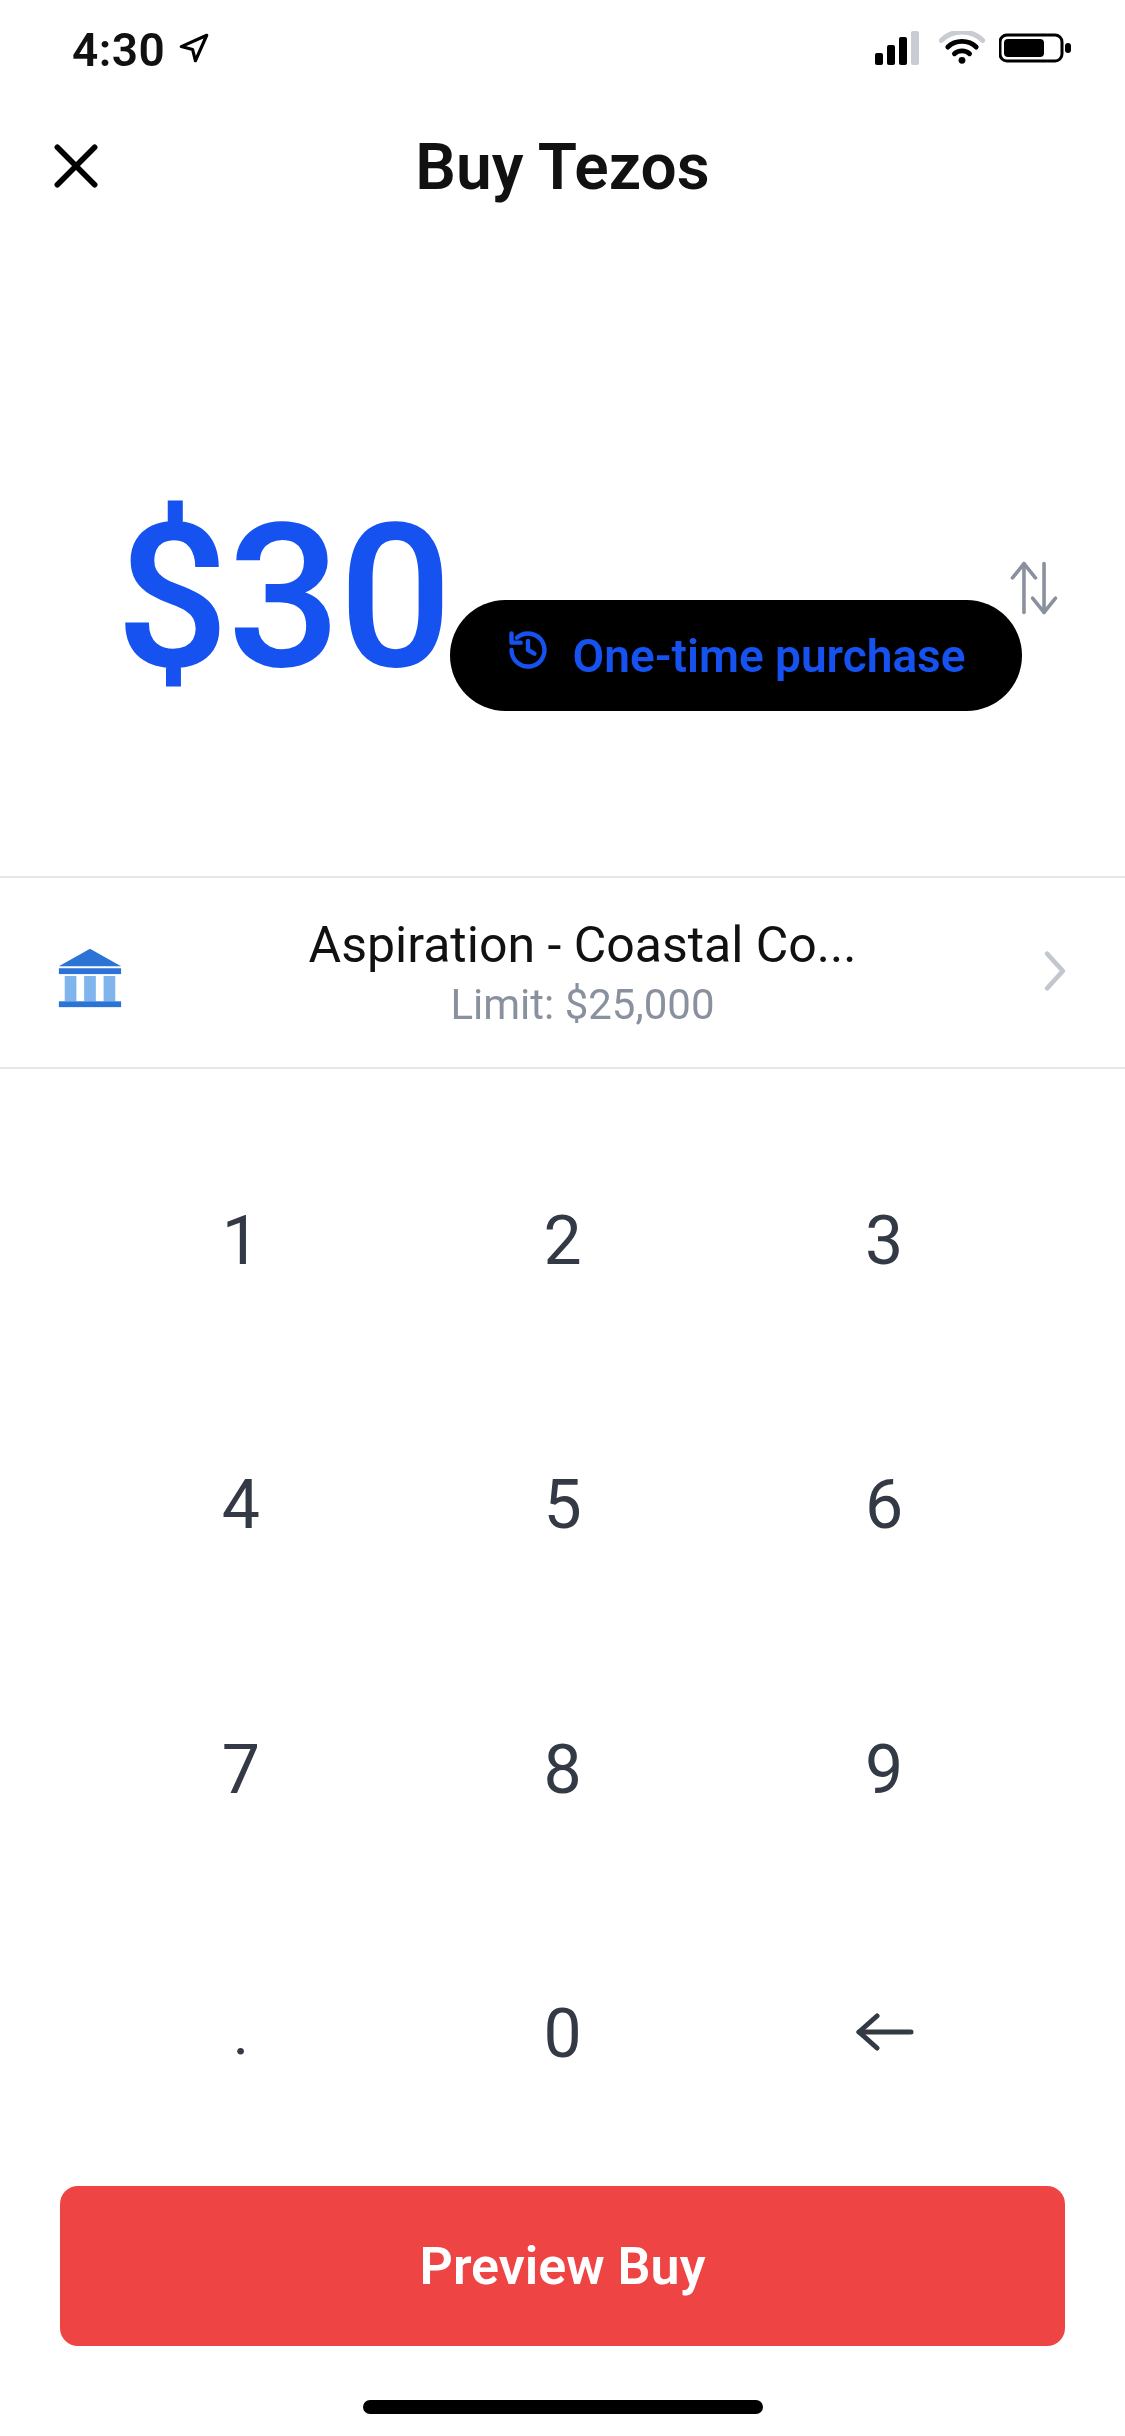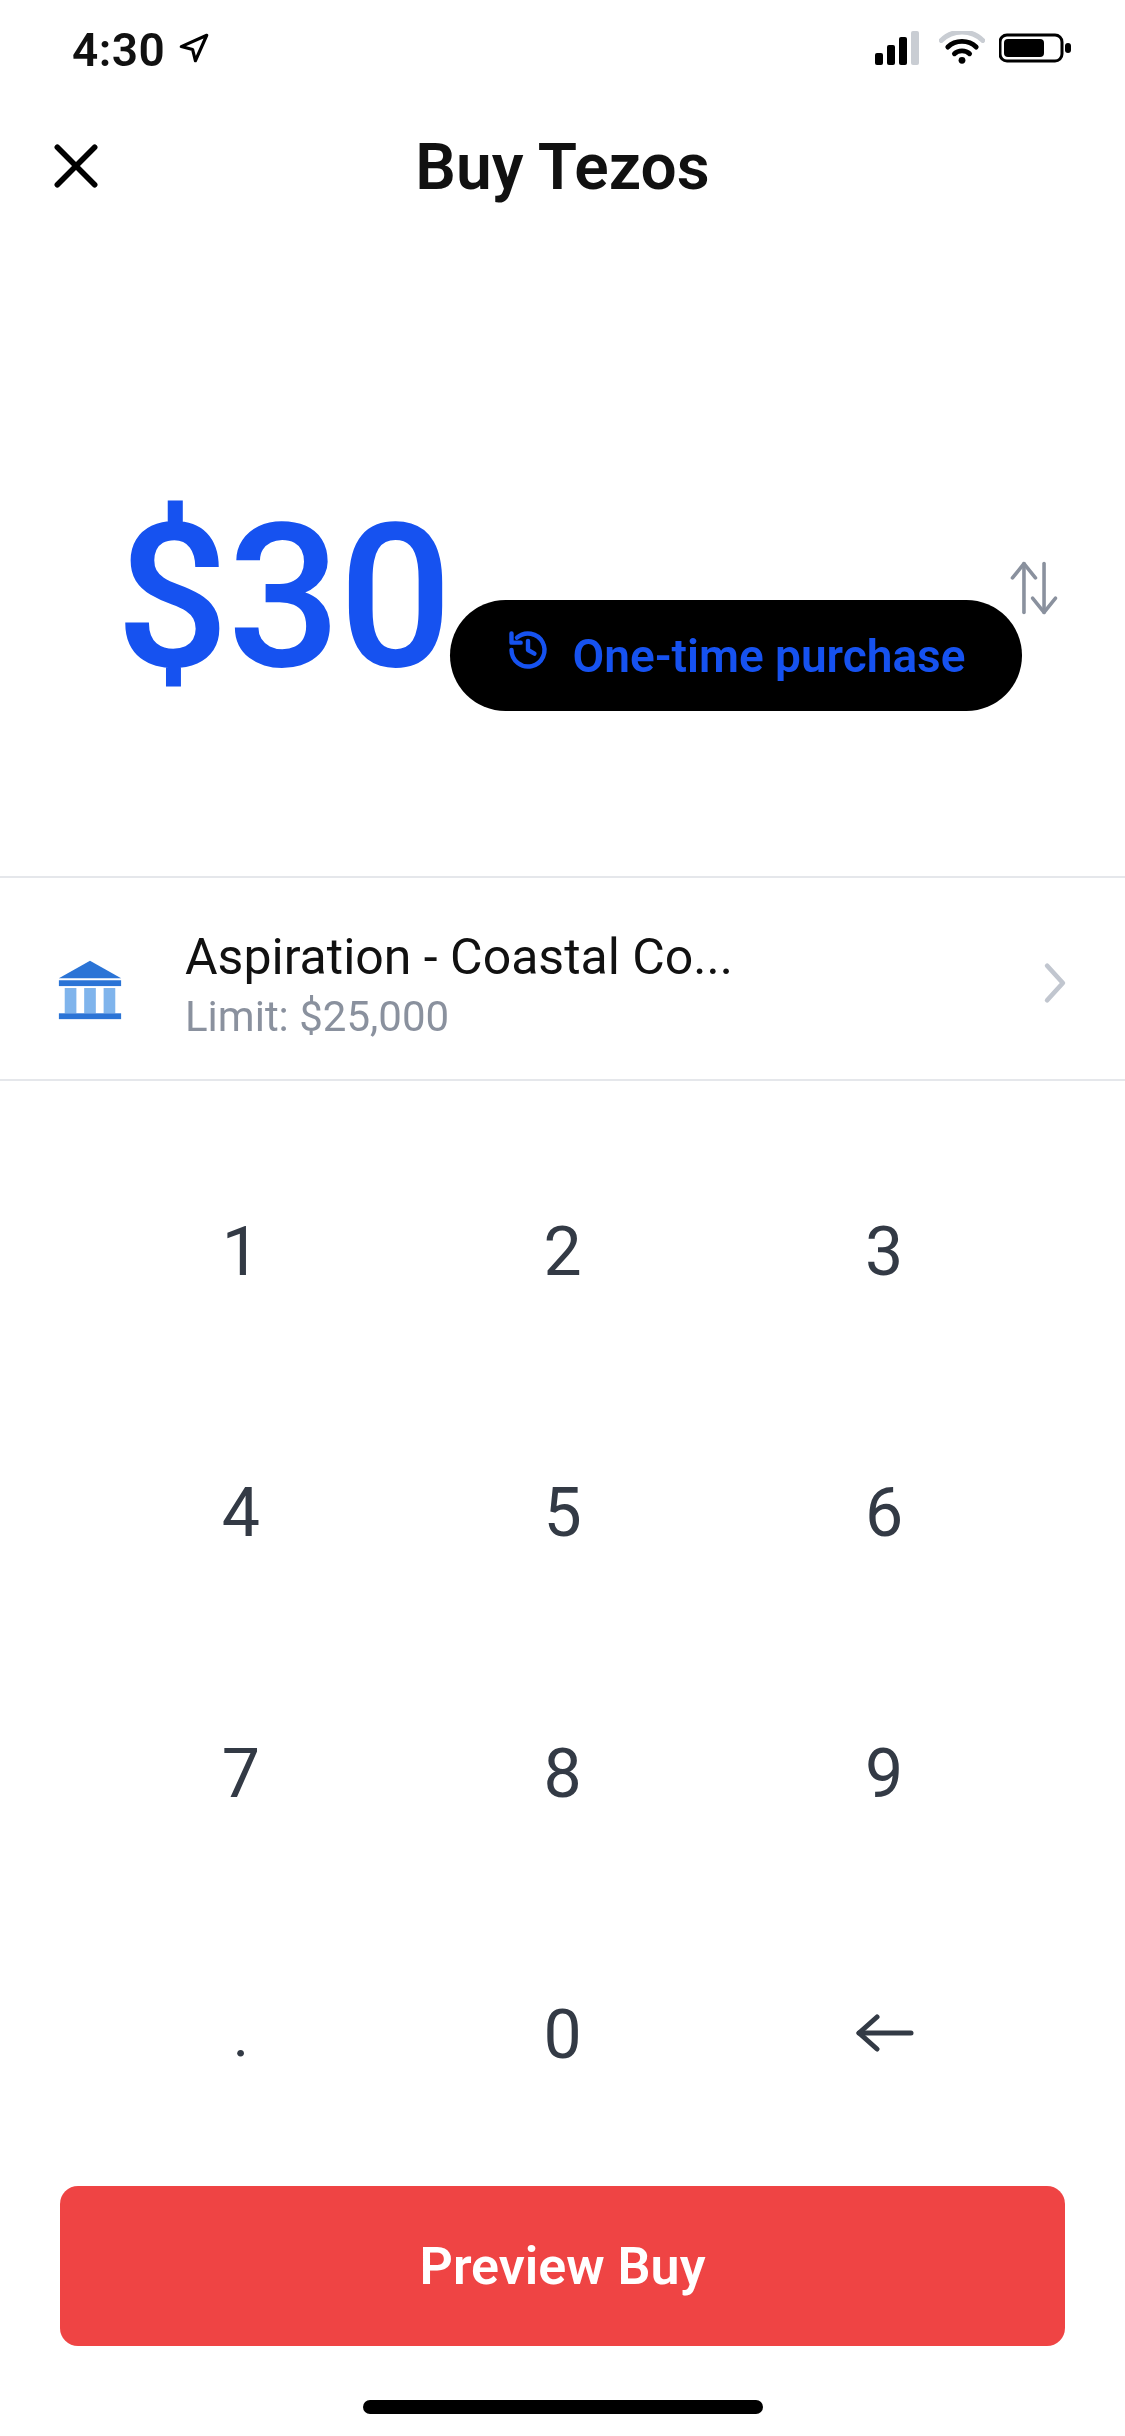--- a/index.html
+++ b/index.html
@@ -1,33 +1,33 @@
 <!DOCTYPE html>
 <html><head>
 <meta charset="utf-8">
 <style>
   * { box-sizing: border-box; margin: 0; padding: 0; }
   html, body { width: 1125px; height: 2436px; font-family: -apple-system, BlinkMacSystemFont, "Segoe UI", Roboto, Helvetica, Arial, sans-serif; background: #fff; color: #111; }
-  .screen { width: 1125px; height: 2436px; position: relative; display: flex; flex-direction: column; }
+  .screen { width: 1125px; height: 2436px; position: relative; display: flex; flex-direction: column; text-align: center; }
   
   .status-bar { height: 100px; display: flex; align-items: center; justify-content: space-between; padding: 0 52px 0 72px; }
   .status-left { display: flex; align-items: center; gap: 12px; }
   .status-time { font-size: 46px; font-weight: 600; letter-spacing: 0.5px; }
   .status-right { display: flex; align-items: center; gap: 14px; }
   
   .nav-bar { height: 135px; display: flex; align-items: center; justify-content: center; position: relative; }
   .close-btn { position: absolute; left: 36px; top: 50%; transform: translateY(-50%); width: 80px; height: 80px; display:flex; align-items:center; justify-content:center; }
   .nav-title { font-size: 64px; font-weight: 600; }
   
   .amount-area { flex: 0 0 auto; display:flex; flex-direction:row; align-items:center; justify-content:center; padding-top: 250px; position: relative; padding-left: 12px; }
   .amount { font-size: 200px; font-weight: 500; color: #1652F0; line-height: 1; letter-spacing: -2px; }
   .swap-btn { position: absolute; right: 56px; top: 320px; width: 70px; height: 70px; display:flex; align-items:center; justify-content:center; color: #6b7280; }
   .freq-chip { margin-top: 115px; background: #000000; color: #1652F0; border-radius: 999px; padding: 28px 56px; display:flex; align-items:center; gap: 22px; font-size: 46px; font-weight: 600; }
   
-  .payment-row { margin-top: 165px; border-top: 2px solid #e5e7eb; border-bottom: 2px solid #e5e7eb; display:flex; align-items:center; padding: 50px 55px 38px 55px; gap: 60px; }
+  .payment-row { margin-top: 165px; border-top: 2px solid #e5e7eb; border-bottom: 2px solid #e5e7eb; display:flex; align-items:center; padding: 38px 55px 38px 55px; gap: 60px; }
   .bank-icon { width: 70px; height: 70px; display:flex; align-items:flex-end; justify-content:center; }
   .payment-text { flex: 1; min-width: 0; }
   .payment-name { font-size: 50px; font-weight: 400; color: #111; white-space: nowrap; overflow: hidden; text-overflow: ellipsis; }
   .payment-limit { font-size: 42px; color: #8a919e; margin-top: 6px; }
   .chevron { color: #c1c6cf; }
   
   .keypad { flex: 1; display:grid; grid-template-columns: repeat(3, 1fr); grid-template-rows: repeat(4, 1fr); padding: 40px 80px 20px 80px; }
   .key { display:flex; align-items:center; justify-content:center; font-size: 68px; color: #333a45; font-weight: 400; }
   .key.dot { font-size: 60px; }
   

